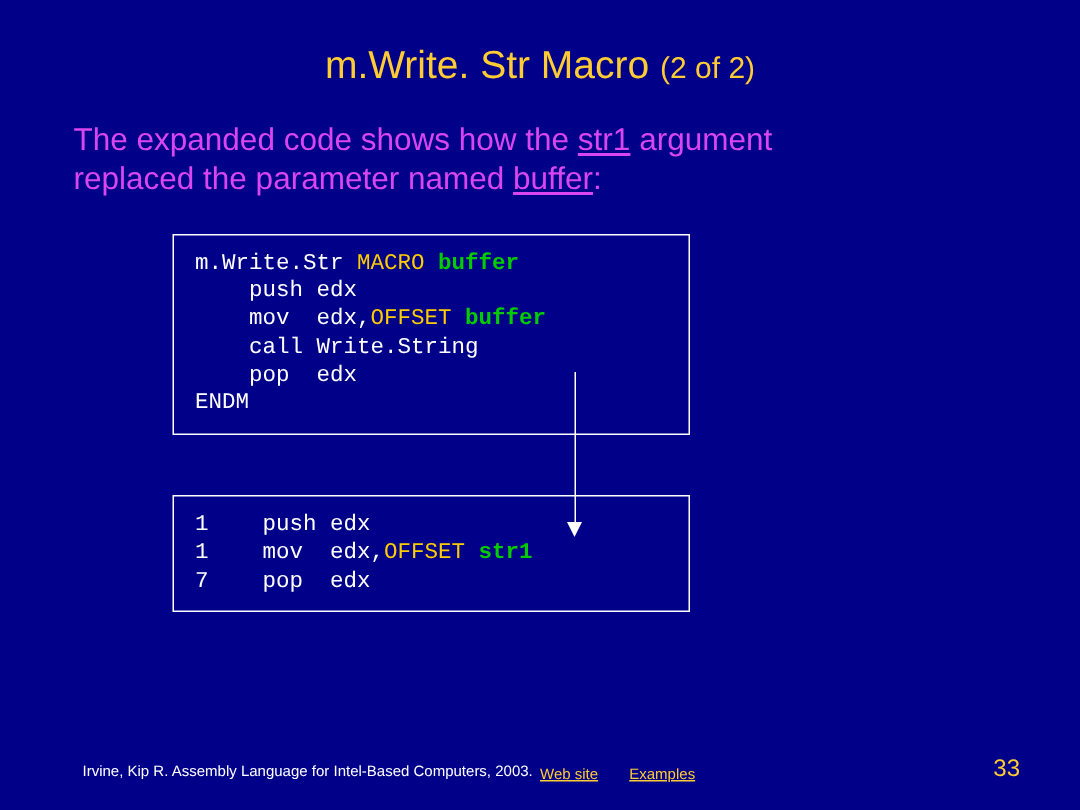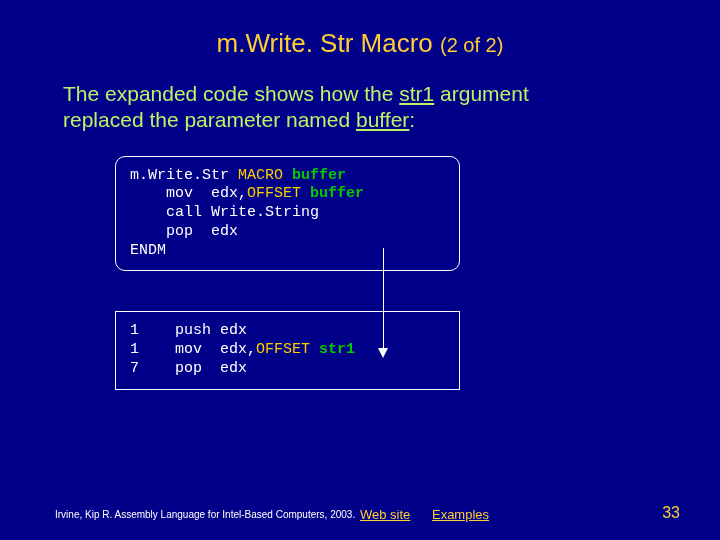--- a/index.html
+++ b/index.html
@@ -22,42 +22,41 @@
     color: #ffcc33;
     font-size: 26px;
     text-align: center;
     padding-top: 28px;
     font-weight: 400;
   }
   .title .sub {
     font-size: 20px;
   }
   .body-text {
-    color: #bef264;
+    color: #d946ef;
     font-size: 21px;
-    padding: 22px 55px 0 63px;
+    padding: 22px 55px 0 49px;
     line-height: 1.25;
   }
   .body-text .u {
     text-decoration: underline;
   }
   .code-box {
     border: 1px solid #ffffff;
     margin-left: 115px;
     padding: 10px 14px 10px 14px;
     font-family: "Courier New", monospace;
     font-size: 15px;
     line-height: 1.25;
     color: #ffffff;
     box-sizing: border-box;
   }
   .code-box-1 {
     margin-top: 22px;
     width: 345px;
-    border-radius: 10px;
   }
   .code-box-2 {
     margin-top: 40px;
     width: 345px;
   }
   .kw-green { color: #00cc00; font-weight: bold; }
   .kw-yellow { color: #ffcc00; }
   .code-line { white-space: pre; }
   .footer {
     position: absolute;
@@ -70,21 +69,21 @@
     position: absolute;
     left: 55px;
     bottom: 0;
     color: #ffffff;
     font-size: 10px;
   }
   .links {
     position: absolute;
     left: 360px;
     bottom: -2px;
-    font-size: 13px;
+    font-size: 10px;
   }
   .links a {
     color: #ffcc33;
     text-decoration: underline;
     margin-right: 18px;
   }
   .page-num {
     position: absolute;
     right: 40px;
     bottom: -2px;
@@ -121,20 +120,21 @@
     <span class="sub">(2 of 2)</span>
   </div>
 
   <div class="body-text">
     <span>The expanded code shows how the </span><span class="u">str1</span><span> argument</span><br>
     <span>replaced the parameter named </span><span class="u">buffer</span><span>:</span>
   </div>
 
   <div class="code-box code-box-1">
     <div class="code-line"><span>m.Write.Str </span><span class="kw-yellow">MACRO</span><span> </span><span class="kw-green">buffer</span></div>
+    <div class="code-line">    push edx</div>
     <div class="code-line"><span>    mov  edx,</span><span class="kw-yellow">OFFSET</span><span> </span><span class="kw-green">buffer</span></div>
     <div class="code-line">    call Write.String</div>
     <div class="code-line">    pop  edx</div>
     <div class="code-line">ENDM</div>
   </div>
 
   <div class="code-box code-box-2">
     <div class="code-line">1    push edx</div>
     <div class="code-line"><span>1    mov  edx,</span><span class="kw-yellow">OFFSET</span><span> </span><span class="kw-green">str1</span></div>
     <div class="code-line">7    pop  edx</div>

